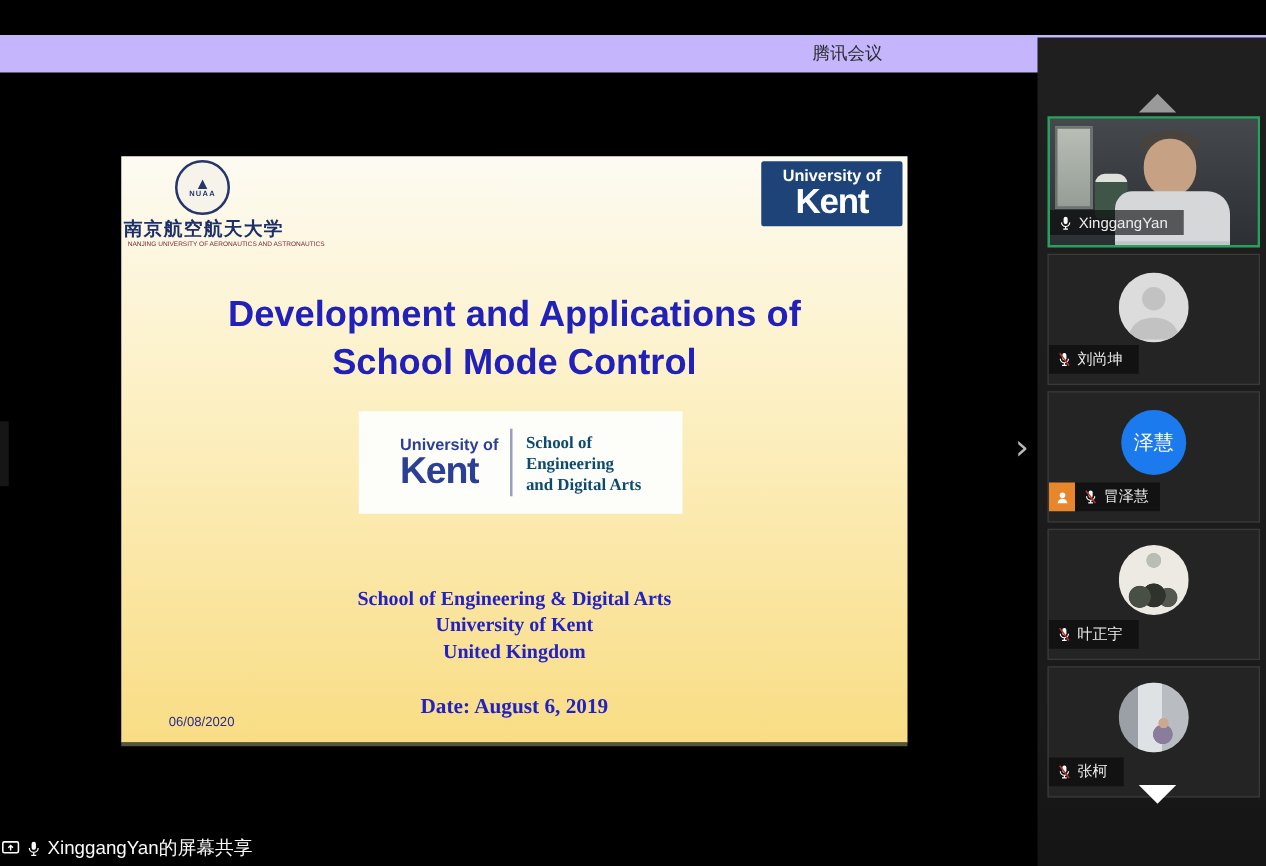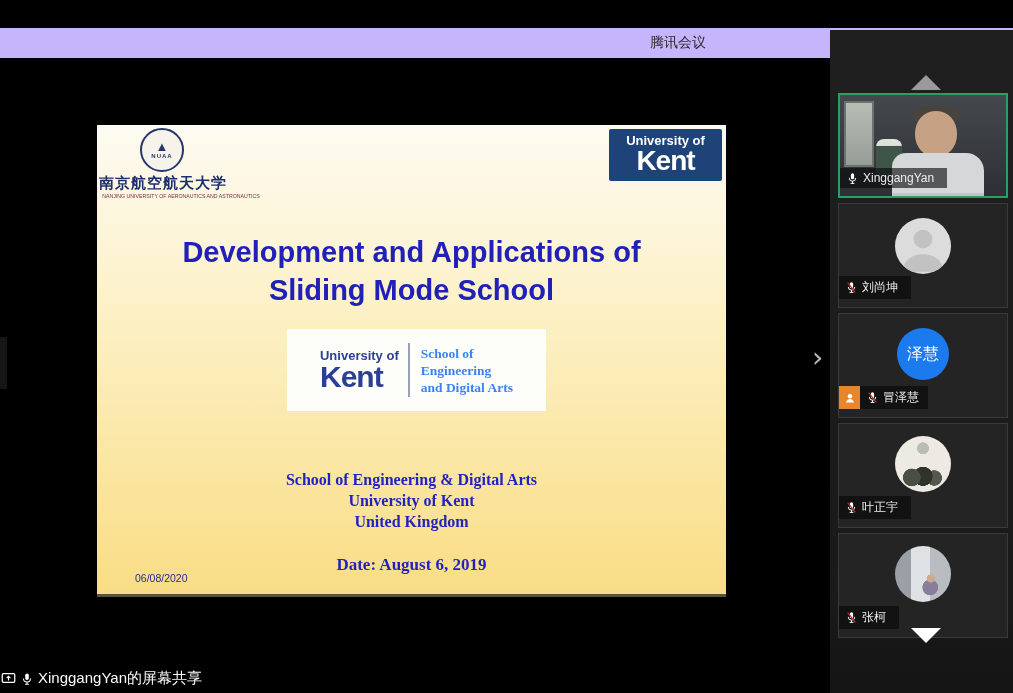--- a/index.html
+++ b/index.html
@@ -33,21 +33,21 @@
   .slide-title{position:absolute;left:0;top:68px;width:100%;text-align:center;
                font-weight:bold;font-size:29px;line-height:38px;color:#2121ba;margin-top:40px;}
 
   .dept-box{position:absolute;left:190px;top:204px;width:259px;height:82px;background:#fdfdfa;
             display:flex;align-items:center;justify-content:center;}
   .dept-uni{text-align:left;color:#2b3f94;}
   .dept-uni .du1{font-size:13px;font-weight:bold;line-height:14px;}
   .dept-uni .du2{font-size:30px;font-weight:800;line-height:28px;letter-spacing:-1px;}
   .dept-div{width:2px;height:54px;background:#9aa0b8;margin:0 11px 0 9px;}
   .dept-school{font-family:"Liberation Serif",serif;font-weight:bold;font-size:13.5px;
-               line-height:17px;color:#3b82f6;text-align:left;}
+               line-height:17px;color:#0c4a6e;text-align:left;}
 
   .presenter{position:absolute;left:0;top:303px;width:100%;text-align:center;
              font-family:"Liberation Serif",serif;font-weight:bold;font-size:17px;color:#a01414;}
   .affil{position:absolute;left:0;top:344px;width:100%;text-align:center;
          font-family:"Liberation Serif",serif;font-weight:bold;font-size:16px;line-height:21px;color:#2222c4;}
   .date-line{position:absolute;left:0;top:430px;width:100%;text-align:center;
              font-family:"Liberation Serif",serif;font-weight:bold;font-size:17px;color:#2222c4;}
   .slide-footer-date{position:absolute;left:38px;top:447px;font-size:10.5px;color:#2b2b8e;}
 
   
@@ -138,21 +138,21 @@
         <div class="nuaa-en">NANJING UNIVERSITY OF AERONAUTICS AND ASTRONAUTICS</div>
       </div>
 
       <div class="kent-logo">
         <div class="k1">University of</div>
         <div class="k2">Kent</div>
       </div>
 
       <div class="slide-title">
         <div>Development and Applications of</div>
-        <div>Sliding Mode School</div>
+        <div>School Mode Control</div>
       </div>
 
       <div class="dept-box">
         <div class="dept-uni">
           <div class="du1">University of</div>
           <div class="du2">Kent</div>
         </div>
         <div class="dept-div"></div>
         <div class="dept-school">
           <div>School of</div>

